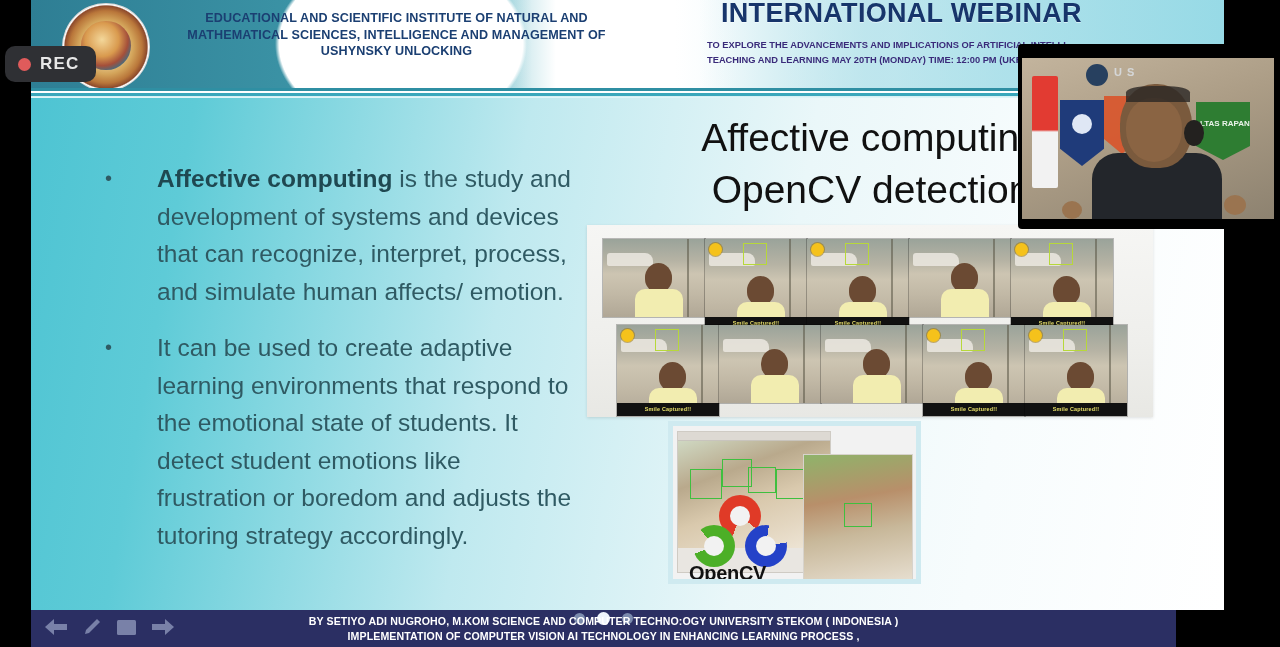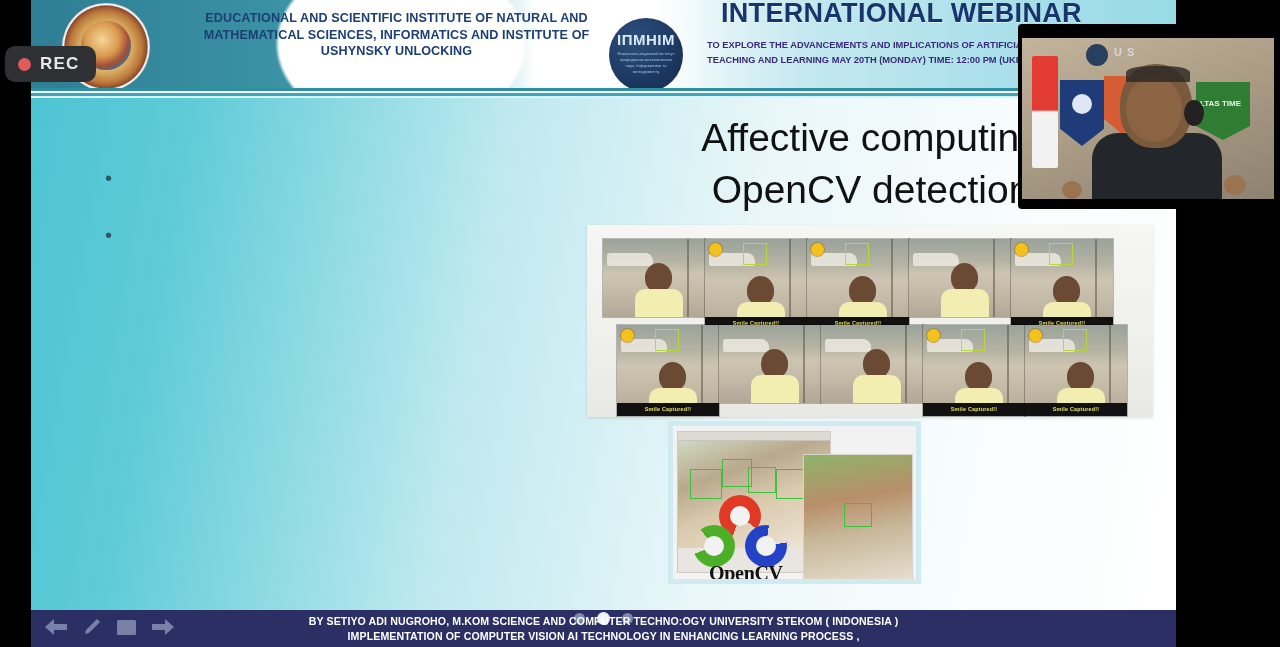--- a/index.html
+++ b/index.html
@@ -2,21 +2,21 @@
 <html><head>
 <meta charset="utf-8">
 <style>
   html,body{margin:0;padding:0;background:#000;}
   body{width:1280px;height:647px;overflow:hidden;font-family:"Liberation Sans",sans-serif;}
   #stage{position:relative;width:1280px;height:647px;background:#000;}
 
   
   #slide{position:absolute;left:31px;top:0;width:1145px;height:610px;
          background:linear-gradient(100deg,#4cc3d2 0%,#5ecbd7 14%,#bfe9ef 40%,#eaf7f9 62%,#f7fcfd 80%,#ffffff 100%);
-         overflow:hidden;}
+         overflow:hidden;padding-left:48px;}
 
   
   .hdr{position:absolute;left:0;top:0;width:100%;height:88px;overflow:hidden;
        background:linear-gradient(90deg,#2f7f95 0%,#3b93a6 22%,#58b3c2 34%,#ffffff 44%,#ffffff 56%,#bfe5ec 70%,#9fdbe6 100%);}
   .hdr-wave{position:absolute;left:0;top:0;width:100%;height:88px;
        background:
         radial-gradient(ellipse 210px 150px at 370px 44px,#ffffff 0%,#ffffff 58%,rgba(255,255,255,0) 60%),
         linear-gradient(90deg,#2e7e94 0%,#3d96a8 26%,#5cb7c5 33%,rgba(255,255,255,0) 42%);}
   .hdr-rightwash{position:absolute;right:0;top:0;width:46%;height:88px;
        background:linear-gradient(90deg,rgba(255,255,255,0) 0%,rgba(190,231,239,.55) 40%,rgba(150,218,230,.85) 100%);}
@@ -87,39 +87,39 @@
   .ocv-win .ppl{position:absolute;inset:0;}
   .ocv-win .f{position:absolute;border:1.6px solid #3fbf3f;}
   .ocv-photo2{position:absolute;right:3px;top:28px;width:108px;height:128px;background:linear-gradient(170deg,#8fb36a 0%,#b88f6a 35%,#c8b89a 60%,#e8e0d2 100%);border:1px solid #d7d3cc;}
   .ocv-photo2 .f{position:absolute;border:1.6px solid #3fbf3f;left:40px;top:48px;width:26px;height:22px;}
   .ocv-logo{position:absolute;left:14px;bottom:8px;width:120px;height:76px;}
   .ring{position:absolute;width:42px;height:42px;border-radius:50%;}
   .ring.r{left:32px;top:0;background:conic-gradient(from 200deg,#e03a27 0turn,#e03a27 .80turn,transparent .80turn);}
   .ring.g{left:6px;top:30px;background:conic-gradient(from 320deg,#4caf27 0turn,#4caf27 .80turn,transparent .80turn);}
   .ring.b{left:58px;top:30px;background:conic-gradient(from 80deg,#2442c8 0turn,#2442c8 .80turn,transparent .80turn);}
   .ring:after{content:"";position:absolute;left:11px;top:11px;width:20px;height:20px;border-radius:50%;background:#f2f2f2;}
-  .ocv-text{position:absolute;left:22px;bottom:-14px;font-size:20px;font-weight:bold;color:#111;letter-spacing:-.3px;font-family:Liberation Serif, serif;}
+  .ocv-text{position:absolute;left:2px;bottom:-14px;font-size:20px;font-weight:bold;color:#111;letter-spacing:-.3px;}
 
   
   #footer{position:absolute;left:31px;top:610px;width:1145px;height:37px;background:#2b2f63;overflow:hidden;}
   .foot-tools{position:absolute;left:14px;top:8px;display:flex;gap:16px;align-items:center;}
   .foot-tools svg{opacity:.55;}
   .foot-cap{position:absolute;left:0;right:0;top:4px;text-align:center;color:#fff;font-weight:bold;font-size:10.6px;line-height:15px;letter-spacing:.1px;}
   .dots{position:absolute;left:0;right:0;top:0;height:16px;display:flex;justify-content:center;gap:12px;align-items:center;}
   .dots i{display:block;width:11px;height:11px;border-radius:50%;background:rgba(190,215,235,.55);}
   .dots i.on{background:#eef4fb;width:13px;height:13px;}
 
   
   #rec{position:absolute;left:5px;top:46px;display:flex;align-items:center;gap:9px;
        background:#2f3034;border-radius:10px;padding:8px 16px 8px 13px;}
   #rec .led{width:13px;height:13px;border-radius:50%;background:#e05b5b;}
   #rec .lbl{color:#e8e8e8;font-size:17px;font-weight:bold;letter-spacing:1.2px;}
 
   
-  #cam{position:absolute;left:1018px;top:24px;width:260px;height:185px;background:#000;border-radius:4px;overflow:hidden;}
+  #cam{position:absolute;left:1018px;top:44px;width:260px;height:185px;background:#000;border-radius:4px;overflow:hidden;}
   .cam-in{position:absolute;left:4px;top:14px;right:4px;bottom:10px;overflow:hidden;
        background:linear-gradient(180deg,#b9a892 0%,#a79madd 1%,#ab9b84 40%,#8e8270 100%);}
   .wall{position:absolute;inset:0;background:linear-gradient(160deg,#c3b49d 0%,#ac9d86 45%,#8d8270 100%);}
   .flag{position:absolute;left:10px;top:18px;width:26px;height:112px;
        background:linear-gradient(180deg,#e23b32 0%,#e23b32 48%,#f2f2f2 50%,#f2f2f2 100%);border-radius:2px;}
   .pennant{position:absolute;left:38px;top:42px;width:44px;height:66px;background:#1f3b7a;clip-path:polygon(0 0,100% 0,100% 74%,50% 100%,0 74%);}
   .pennant:after{content:"";position:absolute;left:12px;top:14px;width:20px;height:20px;border-radius:50%;background:#dfe7f5;}
   .pennant2{position:absolute;left:82px;top:38px;width:36px;height:58px;background:#d9542a;clip-path:polygon(0 0,100% 0,100% 74%,50% 100%,0 74%);opacity:.9;}
   .pennant3{position:absolute;right:24px;top:44px;width:54px;height:58px;background:#2e7d32;clip-path:polygon(0 0,100% 0,100% 76%,50% 100%,0 76%);}
   .pennant3 span{position:absolute;left:4px;top:16px;color:#eaf3ea;font-size:8px;font-weight:bold;line-height:11px;}
@@ -142,48 +142,46 @@
   <div id="slide">
 
     <div class="hdr">
       <div class="hdr-wave"></div>
       <div class="hdr-rightwash"></div>
 
       <div class="emblem"></div>
 
       <div class="hdr-title">
         <div>EDUCATIONAL AND SCIENTIFIC INSTITUTE OF NATURAL AND</div>
-        <div>MATHEMATICAL SCIENCES, INFORMATICS AND INSTITUTE OF</div>
+        <div>MATHEMATICAL SCIENCES, INTELLIGENCE AND MANAGEMENT OF</div>
         <div>USHYNSKY UNLOCKING</div>
       </div>
 
-      <div class="inm-logo">
-        <div class="big">IПМНIМ</div>
-        <div class="sm">Навчально-науковий інститут природничо-математичних наук, інформатики та менеджменту</div>
-      </div>
 
       <div class="webinar">INTERNATIONAL WEBINAR</div>
       <div class="sublines">
         <div>TO EXPLORE THE ADVANCEMENTS AND  IMPLICATIONS OF ARTIFICIAL  INTELLI</div>
         <div>TEACHING AND LEARNING MAY 20TH  (MONDAY) TIME:  12:00 PM  (UKRAINIAN T</div>
       </div>
     </div>
     <div class="hdr-stripe"></div>
 
     <div class="slide-title">
       <div>Affective computing</div>
       <div>OpenCV detection</div>
     </div>
 
     <div class="bullets">
       <div class="bullet">
         <span class="dot">•</span>
+        <span class="txt"><b>Affective computing</b><span> is the study and development of systems and devices that can recognize, interpret, process, and simulate human affects/ emotion.</span></span>
       </div>
       <div class="bullet">
         <span class="dot">•</span>
+        <span class="txt">It can be used to create adaptive learning environments that respond to the emotional state of students. It  detect student emotions like frustration or boredom and adjusts the tutoring strategy accordingly.</span>
       </div>
     </div>
 
     <div class="strip-panel">
       <div class="strip" id="strip1" style="left:16px;top:14px;">
           <div class="frame">
             <span class="sky"></span>
             <span class="boat"></span>
             <span class="pole"></span>
             <span class="kid">
@@ -364,21 +362,21 @@
 
   <div id="cam">
     <div class="cam-in">
       <div class="wall"></div>
       <div class="logo-top"></div>
       <div class="uni-txt">U     S</div>
       <div class="flag"></div>
       <div class="pennant2"></div>
       <div class="pennant"></div>
       <div class="pennant3">
-          <span>LTAS  TIME</span>
+          <span>LTAS  RAPAN</span>
         </div>
       <div class="person">
         <div class="torso"></div>
         <div class="head"></div>
         <div class="face"></div>
         <div class="band"></div>
         <div class="ear"></div>
         <div class="hand"></div>
         <div class="hand2"></div>
       </div>

